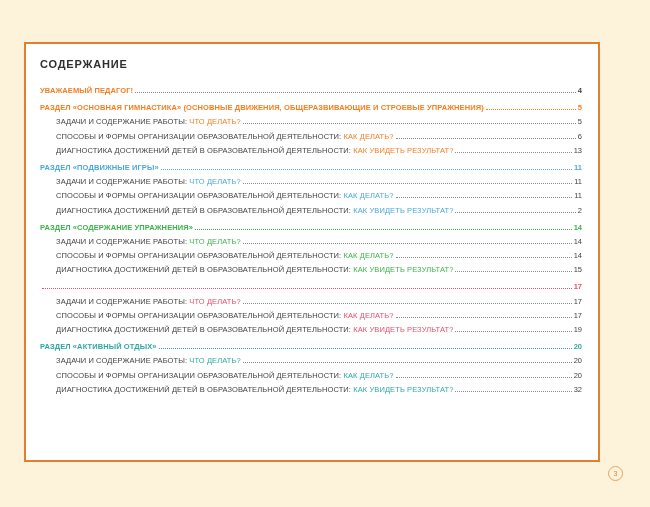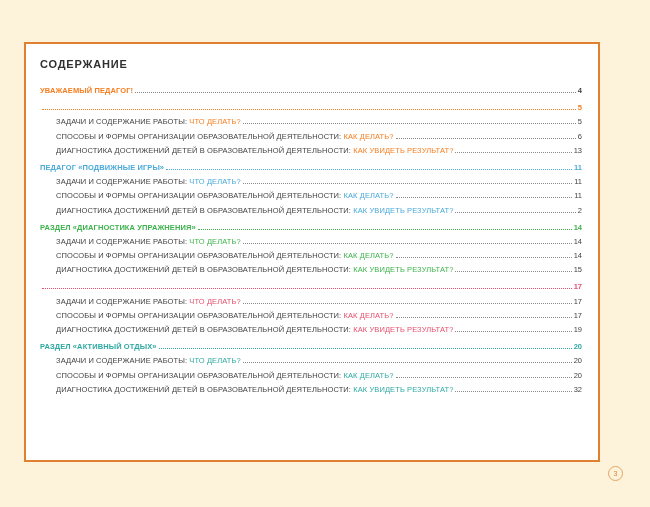--- a/index.html
+++ b/index.html
@@ -63,60 +63,61 @@
 
 <div class="content-box">
   <div class="page-title">СОДЕРЖАНИЕ</div>
   <div class="toc" id="toc">
       <div class="toc-row header">
         <span class="lbl" style="color: rgb(245, 126, 32);">УВАЖАЕМЫЙ ПЕДАГОГ!</span>
         <span class="dots" style="border-bottom-color: rgb(138, 138, 138);"></span>
         <span class="pg" style="color: rgb(63, 63, 63);">4</span>
       </div>
       <div class="toc-row header">
+        <span class="lbl" style="color: rgb(245, 126, 32);">РАЗДЕЛ «ОСНОВНАЯ ГИМНАСТИКА» (ОСНОВНЫЕ ДВИЖЕНИЯ, ОБЩЕРАЗВИВАЮЩИЕ И СТРОЕВЫЕ УПРАЖНЕНИЯ)</span>
         <span class="dots" style="border-bottom-color: rgb(245, 126, 32);"></span>
         <span class="pg" style="color: rgb(245, 126, 32);">5</span>
       </div>
       <div class="toc-row sub">
         <span class="lbl" style="color: rgb(63, 63, 63);">ЗАДАЧИ И СОДЕРЖАНИЕ РАБОТЫ: <span class="" style="color: rgb(245, 126, 32);">ЧТО ДЕЛАТЬ?</span></span>
         <span class="dots" style="border-bottom-color: rgb(138, 138, 138);"></span>
         <span class="pg" style="color: rgb(63, 63, 63);">5</span>
       </div>
       <div class="toc-row sub">
         <span class="lbl" style="color: rgb(63, 63, 63);">СПОСОБЫ И ФОРМЫ ОРГАНИЗАЦИИ ОБРАЗОВАТЕЛЬНОЙ ДЕЯТЕЛЬНОСТИ: <span class="" style="color: rgb(245, 126, 32);">КАК ДЕЛАТЬ?</span></span>
         <span class="dots" style="border-bottom-color: rgb(138, 138, 138);"></span>
         <span class="pg" style="color: rgb(63, 63, 63);">6</span>
       </div>
       <div class="toc-row sub">
         <span class="lbl" style="color: rgb(63, 63, 63);">ДИАГНОСТИКА ДОСТИЖЕНИЙ ДЕТЕЙ В ОБРАЗОВАТЕЛЬНОЙ ДЕЯТЕЛЬНОСТИ: <span class="" style="color: rgb(245, 126, 32);">КАК УВИДЕТЬ РЕЗУЛЬТАТ?</span></span>
         <span class="dots" style="border-bottom-color: rgb(138, 138, 138);"></span>
         <span class="pg" style="color: rgb(63, 63, 63);">13</span>
       </div>
       <div class="toc-row header">
-        <span class="lbl" style="color: rgb(74, 170, 217);">ПЕДАГОГ «ПОДВИЖНЫЕ ИГРЫ»</span>
+        <span class="lbl" style="color: rgb(74, 170, 217);">РАЗДЕЛ «ПОДВИЖНЫЕ ИГРЫ»</span>
         <span class="dots" style="border-bottom-color: rgb(74, 170, 217);"></span>
         <span class="pg" style="color: rgb(74, 170, 217);">11</span>
       </div>
       <div class="toc-row sub">
         <span class="lbl" style="color: rgb(63, 63, 63);">ЗАДАЧИ И СОДЕРЖАНИЕ РАБОТЫ: <span class="" style="color: rgb(74, 170, 217);">ЧТО ДЕЛАТЬ?</span></span>
         <span class="dots" style="border-bottom-color: rgb(138, 138, 138);"></span>
         <span class="pg" style="color: rgb(63, 63, 63);">11</span>
       </div>
       <div class="toc-row sub">
         <span class="lbl" style="color: rgb(63, 63, 63);">СПОСОБЫ И ФОРМЫ ОРГАНИЗАЦИИ ОБРАЗОВАТЕЛЬНОЙ ДЕЯТЕЛЬНОСТИ: <span class="" style="color: rgb(74, 170, 217);">КАК ДЕЛАТЬ?</span></span>
         <span class="dots" style="border-bottom-color: rgb(138, 138, 138);"></span>
         <span class="pg" style="color: rgb(63, 63, 63);">11</span>
       </div>
       <div class="toc-row sub">
         <span class="lbl" style="color: rgb(63, 63, 63);">ДИАГНОСТИКА ДОСТИЖЕНИЙ ДЕТЕЙ В ОБРАЗОВАТЕЛЬНОЙ ДЕЯТЕЛЬНОСТИ: <span class="" style="color: rgb(74, 170, 217);">КАК УВИДЕТЬ РЕЗУЛЬТАТ?</span></span>
         <span class="dots" style="border-bottom-color: rgb(138, 138, 138);"></span>
         <span class="pg" style="color: rgb(63, 63, 63);">2</span>
       </div>
       <div class="toc-row header">
-        <span class="lbl" style="color: rgb(61, 178, 76);">РАЗДЕЛ «ДИАГНОСТИКА УПРАЖНЕНИЯ»</span>
+        <span class="lbl" style="color: rgb(61, 178, 76);">РАЗДЕЛ «СОДЕРЖАНИЕ УПРАЖНЕНИЯ»</span>
         <span class="dots" style="border-bottom-color: rgb(61, 178, 76);"></span>
         <span class="pg" style="color: rgb(61, 178, 76);">14</span>
       </div>
       <div class="toc-row sub">
         <span class="lbl" style="color: rgb(63, 63, 63);">ЗАДАЧИ И СОДЕРЖАНИЕ РАБОТЫ: <span class="" style="color: rgb(61, 178, 76);">ЧТО ДЕЛАТЬ?</span></span>
         <span class="dots" style="border-bottom-color: rgb(138, 138, 138);"></span>
         <span class="pg" style="color: rgb(63, 63, 63);">14</span>
       </div>
       <div class="toc-row sub">
         <span class="lbl" style="color: rgb(63, 63, 63);">СПОСОБЫ И ФОРМЫ ОРГАНИЗАЦИИ ОБРАЗОВАТЕЛЬНОЙ ДЕЯТЕЛЬНОСТИ: <span class="" style="color: rgb(61, 178, 76);">КАК ДЕЛАТЬ?</span></span>

